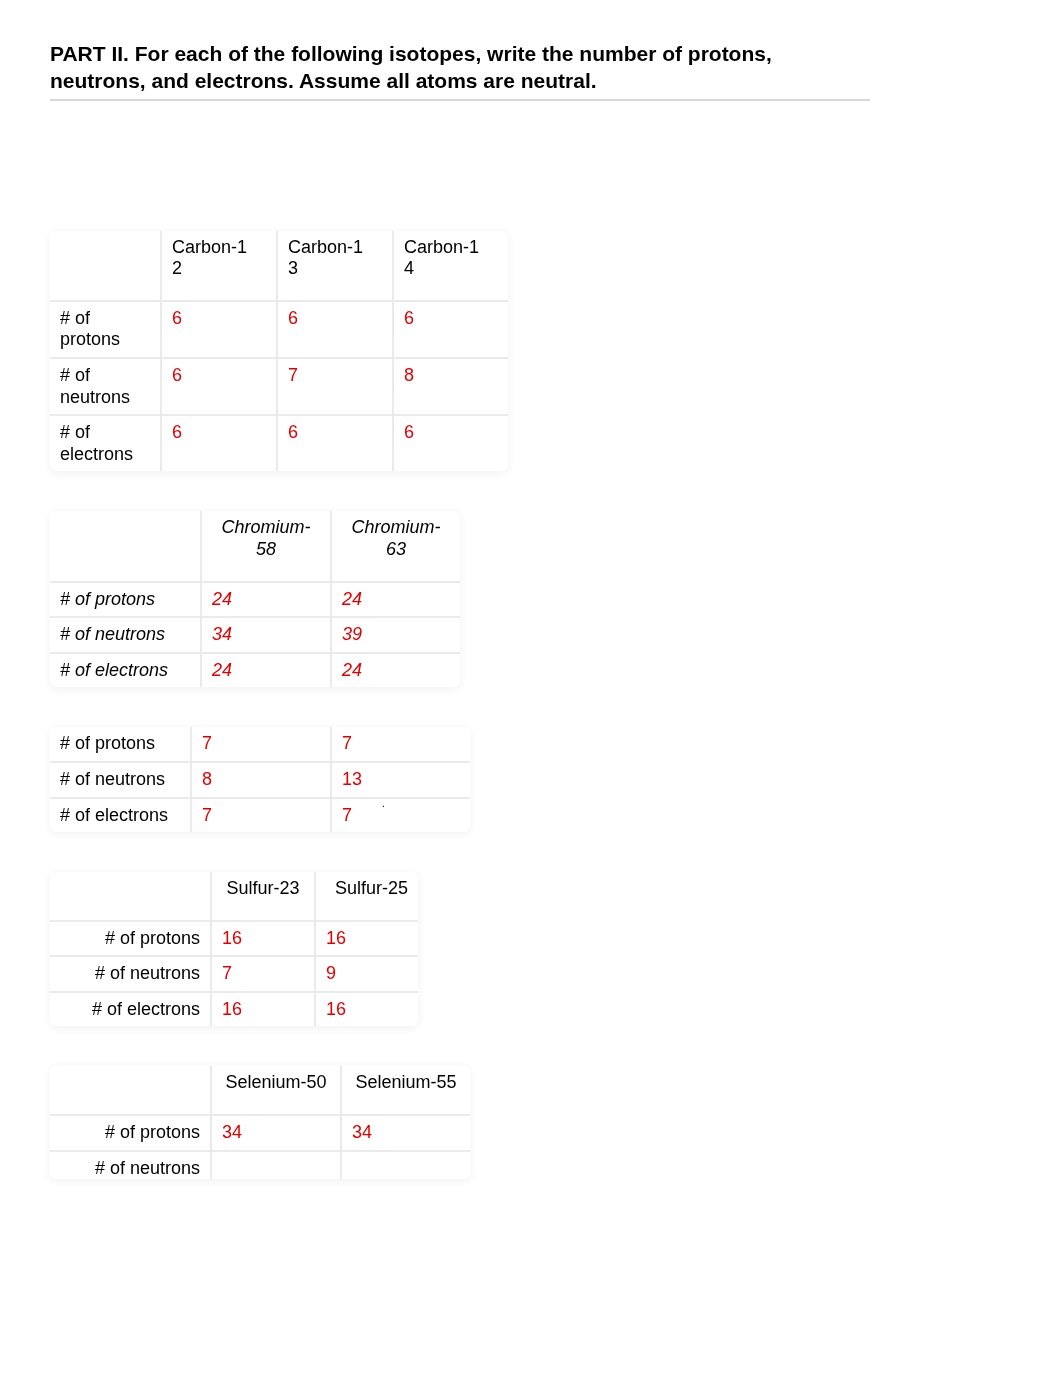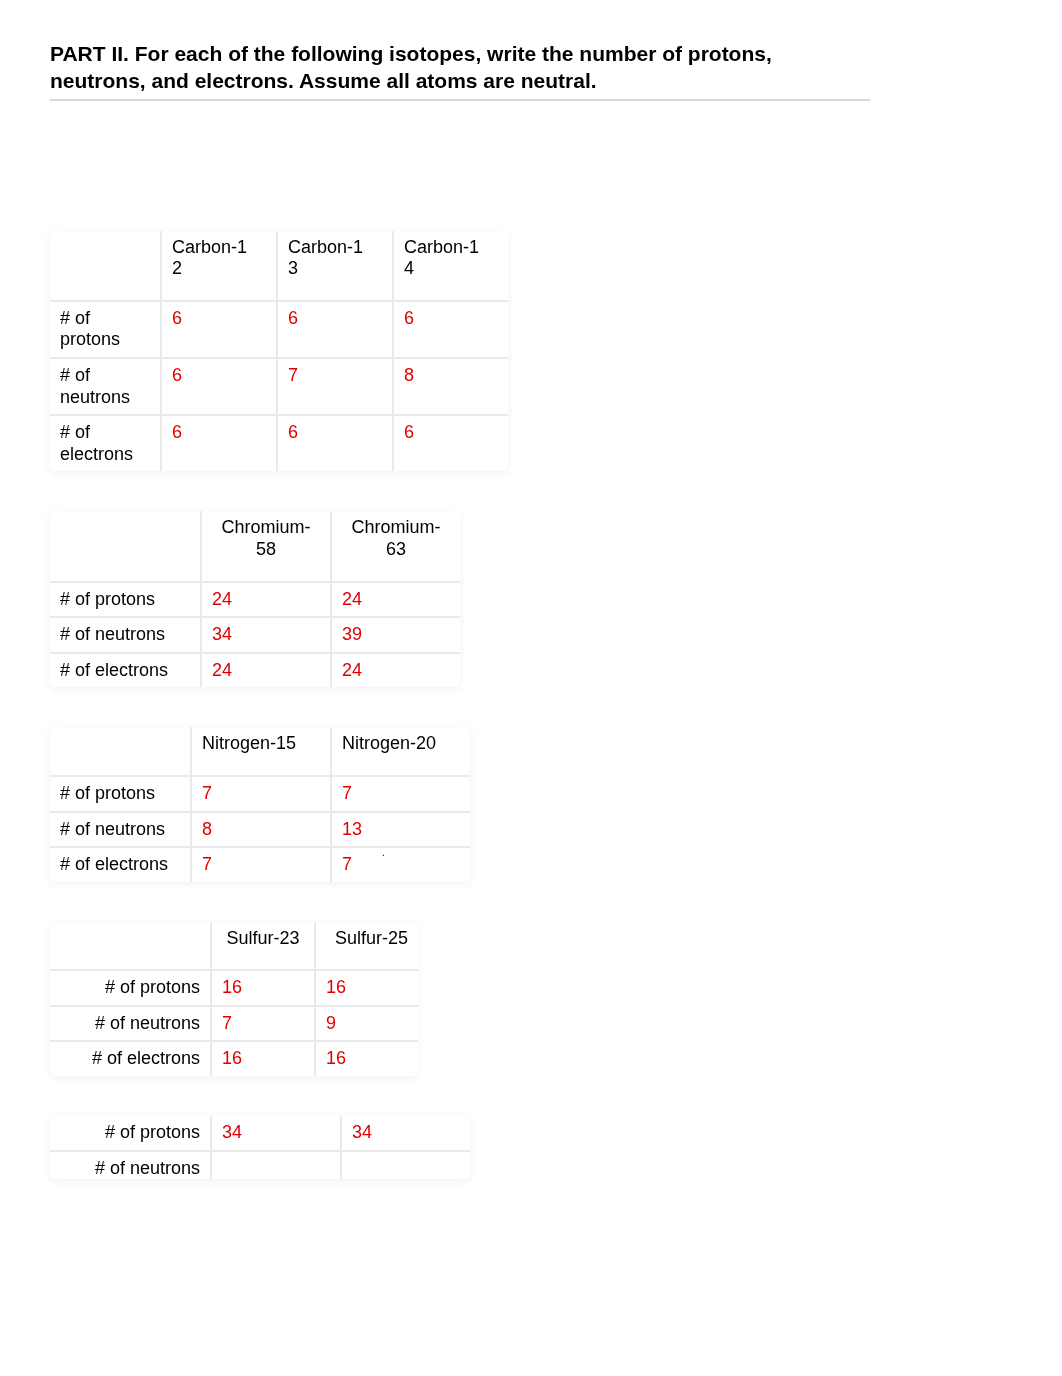--- a/index.html
+++ b/index.html
@@ -43,21 +43,21 @@
   .tbl tr:first-child td, .tbl tr:first-child th { border-top: none; }
   .tbl td:first-child, .tbl th:first-child { border-left: none; }
   .tbl .rowlab { color:#000000; }
   .ans {
     color: #e00000;
     text-align: center;
   }
   
   .t1 td, .t1 th { width: 116px; }
   .t1 td:first-child, .t1 th:first-child { width: 110px; }
-  .t2 td, .t2 th { width: 130px; }
+  .t2 td, .t2 th { width: 130px; font-style: italic; }
   .t2 td:first-child, .t2 th:first-child { width: 150px; }
   .t3 td, .t3 th { width: 140px; }
   .t3 td:first-child, .t3 th:first-child { width: 140px; }
   .t3 .ans { text-align: left; padding-left: 10px;}
   .t4 td, .t4 th { width: 104px; }
   .t4 td:first-child, .t4 th:first-child { width: 160px; text-align:right; padding-right:10px;}
   .t5 td, .t5 th { width: 130px; }
   .t5 td:first-child, .t5 th:first-child { width: 160px; text-align:right; padding-right:10px;}
   .t5 { margin-bottom: 0; }
   .headcell { padding-bottom: 20px !important; }
@@ -123,25 +123,20 @@
   <tr>
     <td class="rowlab"># of electrons</td>
     <td class="ans" style="vertical-align:bottom;">24</td>
     <td class="ans" style="vertical-align:bottom;">24</td>
   </tr>
 </tbody>
   </table>
 
 <table class="tbl t3">
   <tbody>
-      <tr>
-    <th class="headcell"></th>
-    <th class="headcell">Nitrogen-15</th>
-    <th class="headcell">Nitrogen-20</th>
-  </tr>
   <tr>
     <td class="rowlab"># of protons</td>
     <td class="ans">7</td>
     <td class="ans">7</td>
   </tr>
   <tr>
     <td class="rowlab"># of neutrons</td>
     <td class="ans">8</td>
     <td class="ans">13</td>
   </tr>
@@ -173,20 +168,25 @@
   <tr>
     <td class="rowlab"># of electrons</td>
     <td class="ans" style="vertical-align:bottom;">16</td>
     <td class="ans" style="vertical-align:bottom;">16</td>
   </tr>
 </tbody>
   </table>
 
 <table class="tbl t5">
   <tbody>
+      <tr>
+    <th class="headcell"></th>
+    <th class="headcell" style="text-align:center;">Selenium-50</th>
+    <th class="headcell" style="text-align:center;">Selenium-55</th>
+  </tr>
   <tr>
     <td class="rowlab"># of protons</td>
     <td class="ans" style="vertical-align:bottom;">34</td>
     <td class="ans" style="vertical-align:bottom;">34</td>
   </tr>
   <tr>
     <td class="rowlab" style="padding-bottom:0;"># of neutrons</td>
     <td class="ans"></td>
     <td class="ans"></td>
   </tr>

